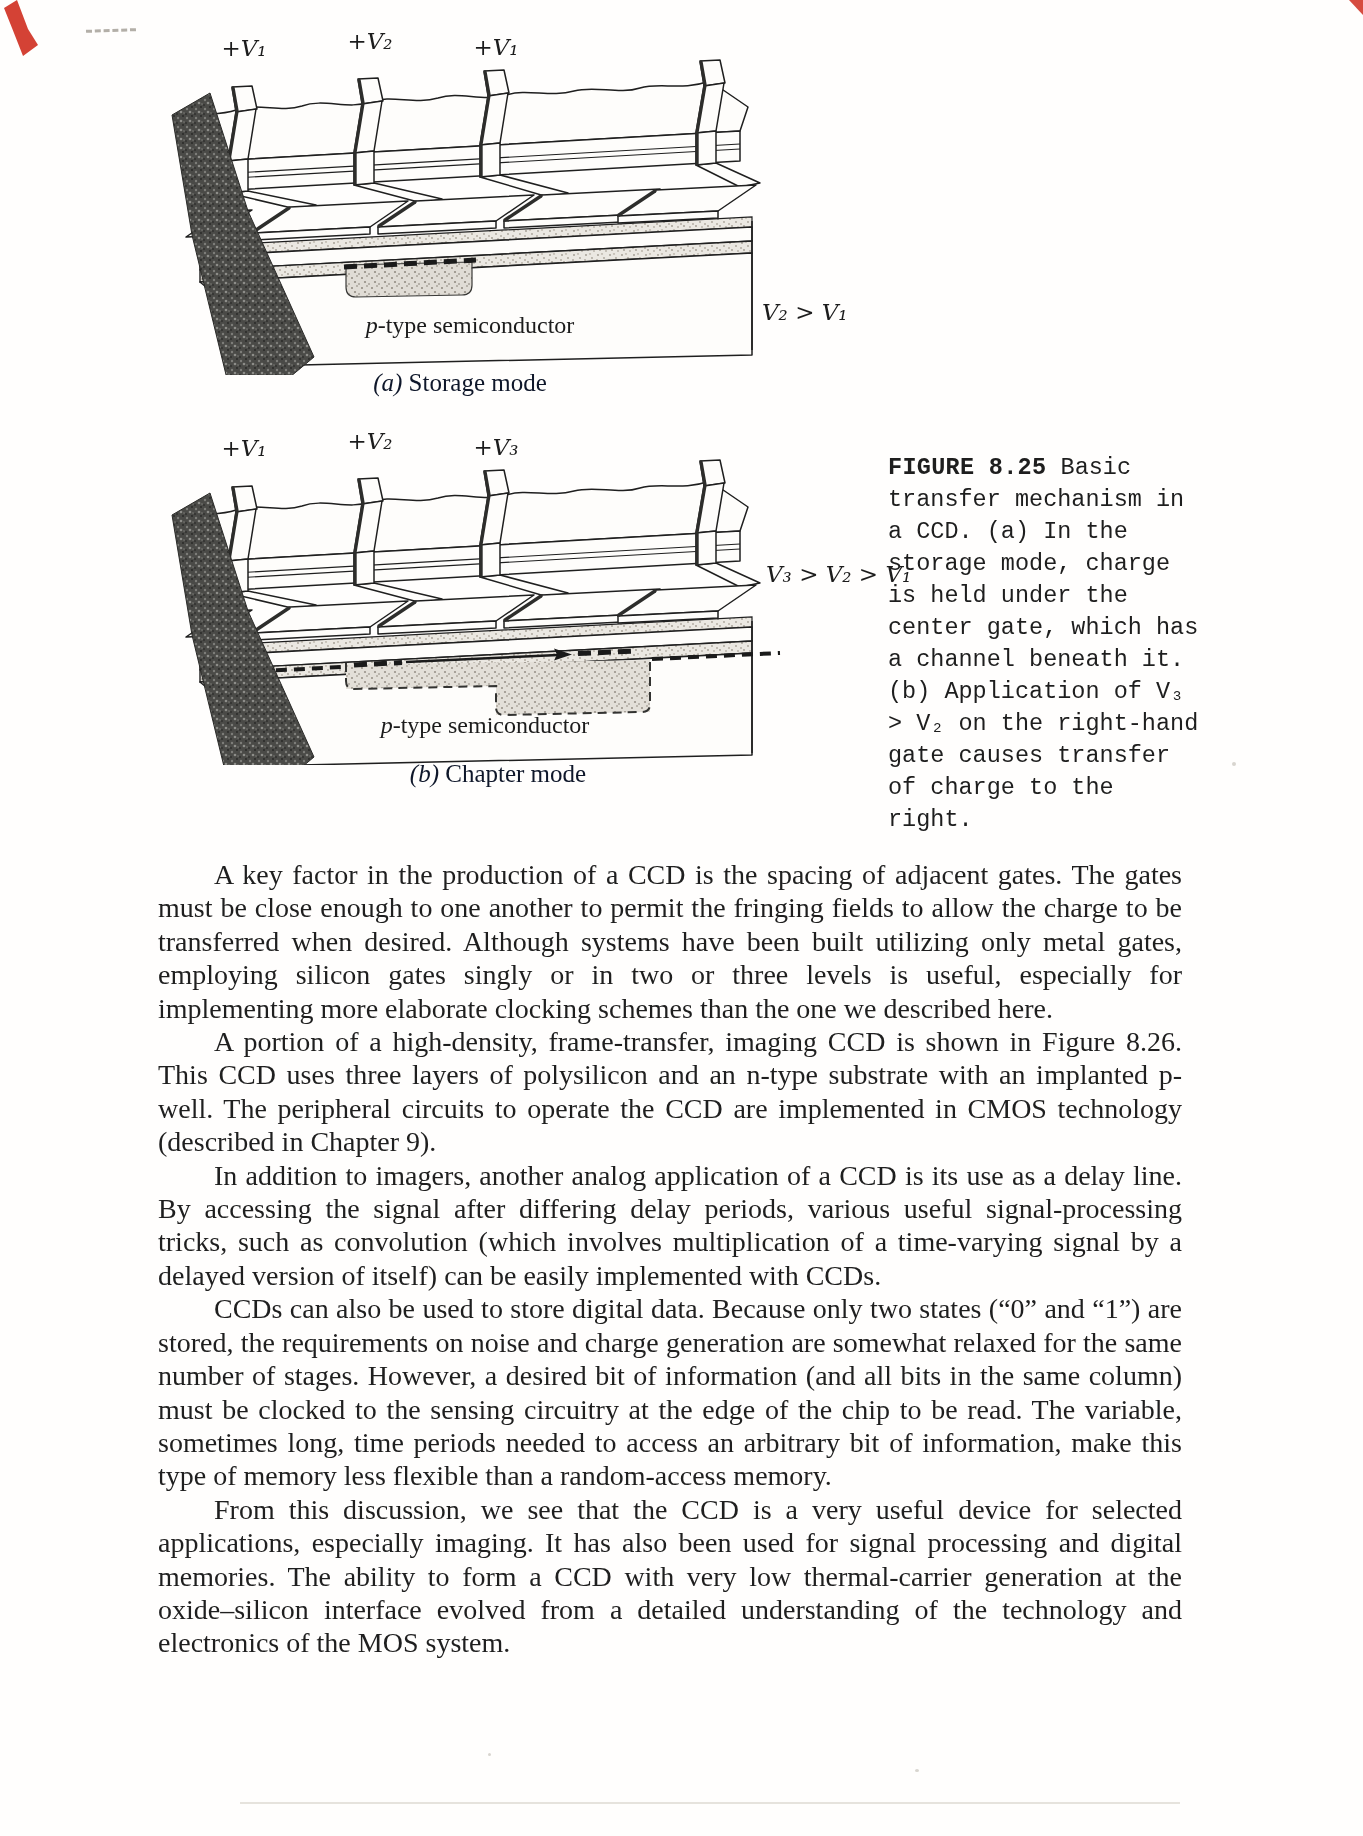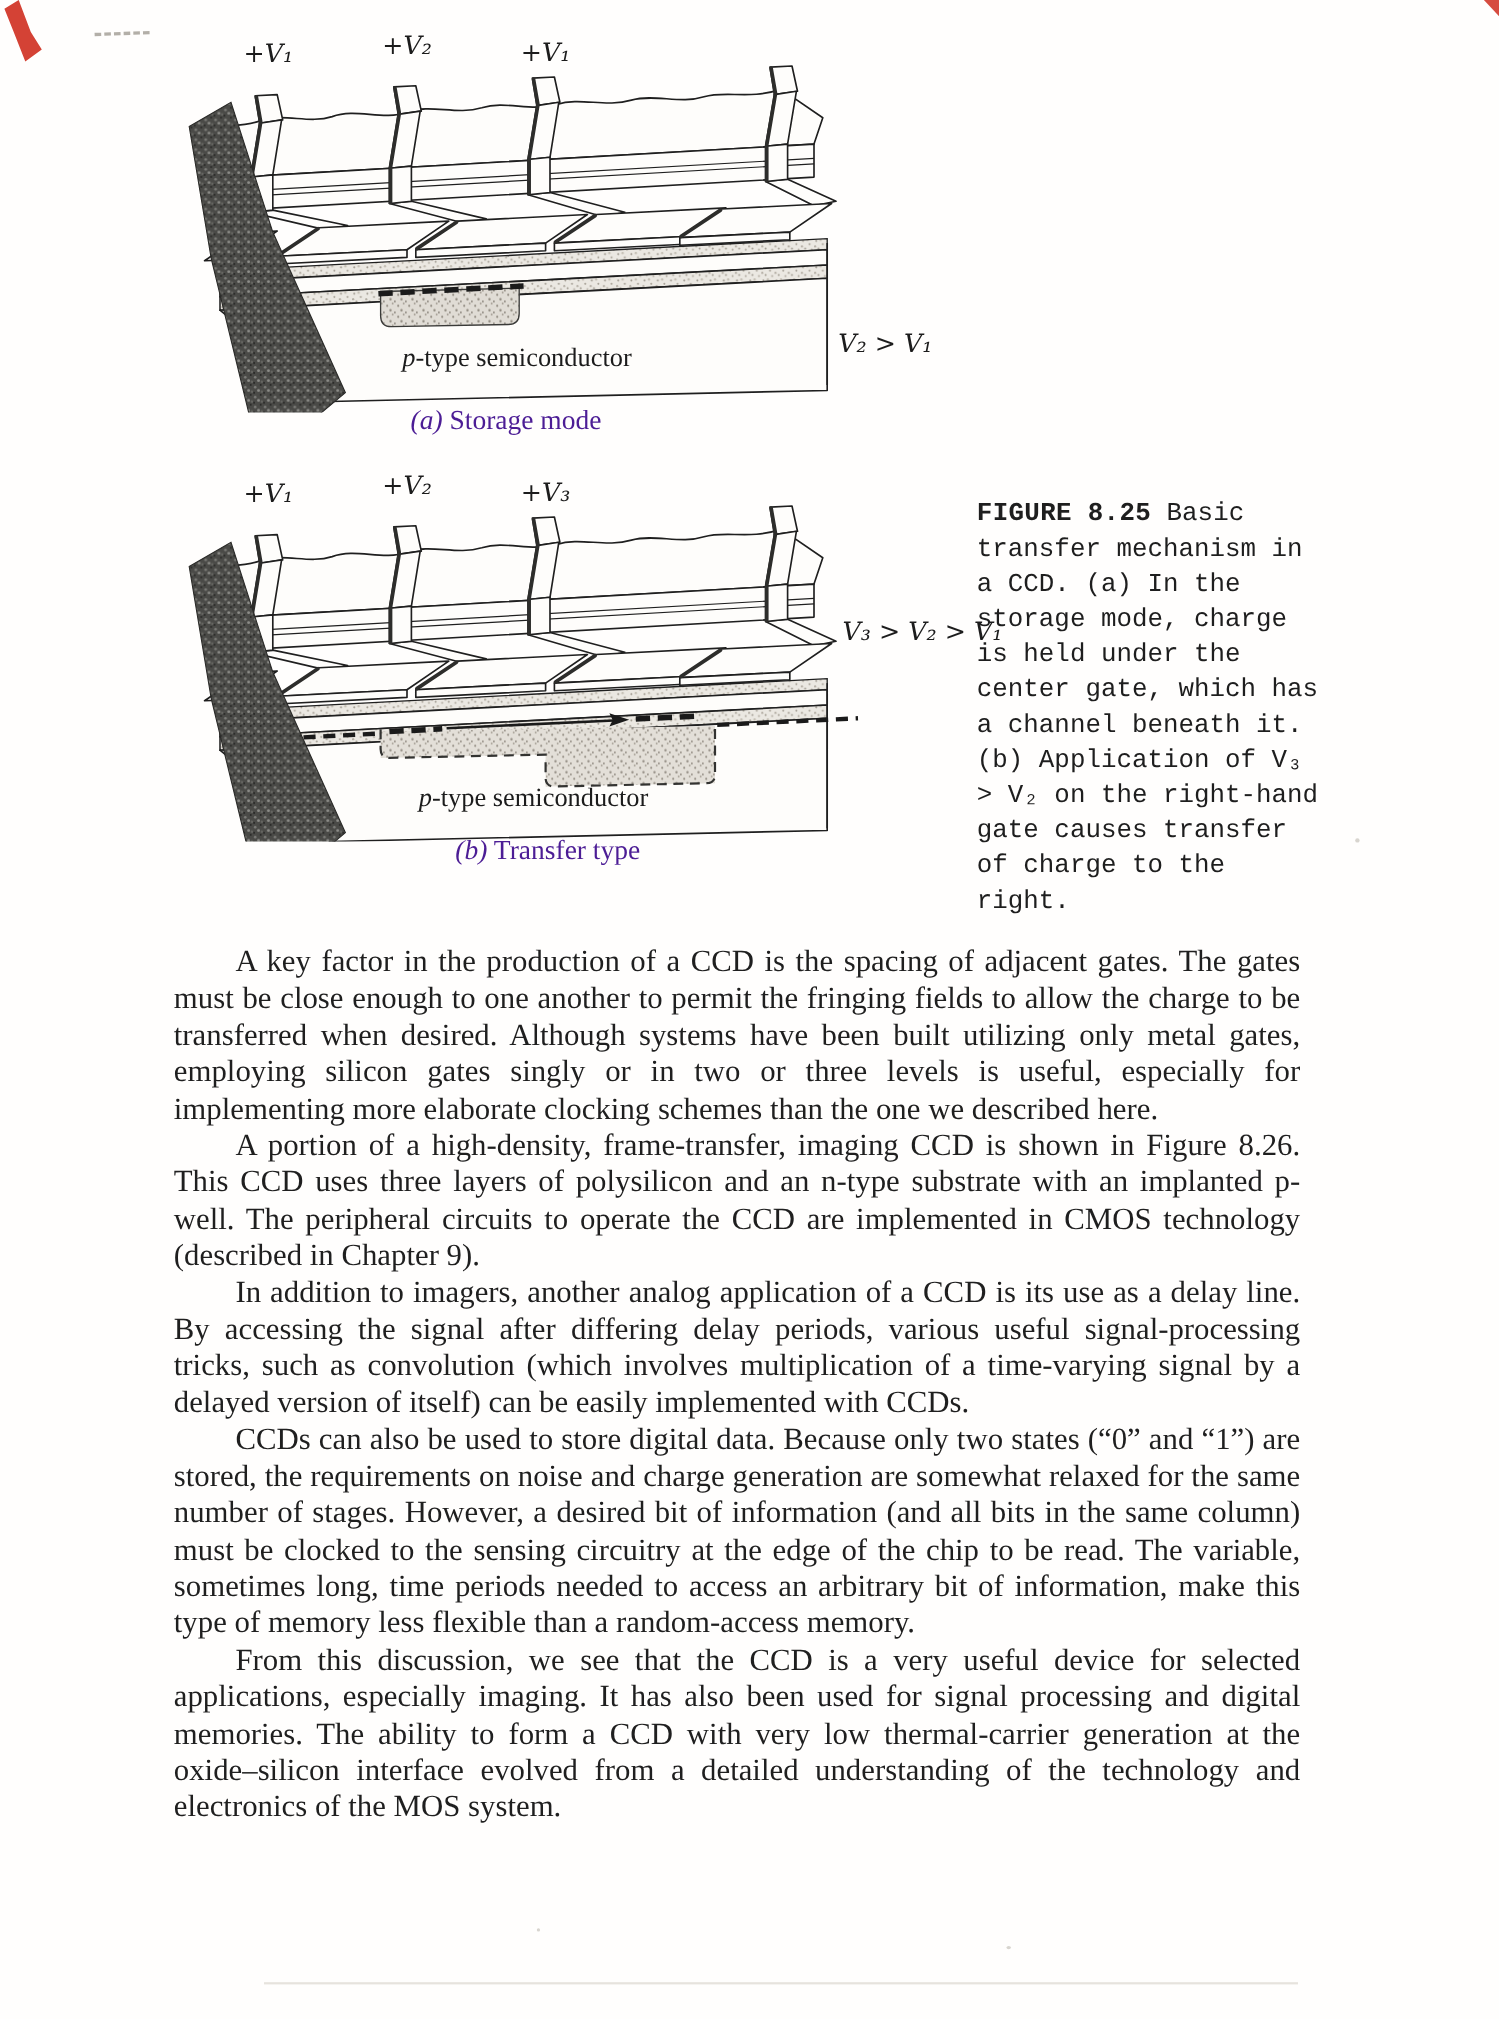--- a/index.html
+++ b/index.html
@@ -19,21 +19,21 @@
   .figsvg{position:absolute;}
   .edge{stroke:#1f1f1f;stroke-width:1.5;fill:none;stroke-linejoin:round;}
   .face{fill:#fefdfb;stroke:#1f1f1f;stroke-width:1.5;stroke-linejoin:round;}
   .thin{stroke:#1f1f1f;stroke-width:1.1;fill:none;}
   .shadow{stroke:#2d2d2b;stroke-width:3.4;fill:none;stroke-linecap:round;}
   .gate-label{font:italic 23px "DejaVu Serif","Liberation Serif",serif;fill:#1c1c1c;}
   .cond-label{font:italic 23px "DejaVu Serif","Liberation Serif",serif;fill:#1c1c1c;}
   .substrate-label{font:24px "Liberation Serif","DejaVu Serif",serif;fill:#1c1c1c;}
   .substrate-label .ital{font-style:italic;}
   .subcaption{position:absolute;width:640px;text-align:center;
-    font:25px "Liberation Serif","DejaVu Serif",serif;color:#4c1d95;}
+    font:25px "Liberation Serif","DejaVu Serif",serif;color:#0f172a;}
   .subcaption .pfx{font-style:italic;}
   
   .figure-caption{position:absolute;left:888px;top:452px;width:314px;
     font-family:Liberation Mono, monospace;
     font-size:23.5px;line-height:32px;color:#1e1e1e;text-align:left;}
   .figure-caption .fig-label{font-weight:700;letter-spacing:.3px;}
   
   .body-text{position:absolute;left:158px;top:858px;width:1024px;
     font-size:28px;line-height:33.4px;text-align:justify;color:#1f1f1f;}
   .body-text p{margin:0;text-indent:56px;}
@@ -271,21 +271,21 @@
 
     <text class="cond-label" x="626" y="157">V₃ &gt; V₂ &gt; V₁</text>
     <text class="gate-label" x="104" y="31" text-anchor="middle">+V₁</text>
     <text class="gate-label" x="230" y="24" text-anchor="middle">+V₂</text>
     <text class="gate-label" x="356" y="30" text-anchor="middle">+V₃</text>
     <text class="substrate-label" x="345" y="308" text-anchor="middle"><tspan class="ital">p</tspan><tspan>-type semiconductor</tspan></text>
   </svg>
 
   <div class="subcaption" style="left:178px;top:760px;">
     <span class="pfx">(b)</span>
-    <span>Transfer type</span>
+    <span>Chapter mode</span>
   </div>
 
   <div class="figure-caption">
     <span class="fig-label">FIGURE 8.25</span><span> Basic transfer mechanism in a CCD. (a) In the storage mode, charge is held under the center gate, which has a channel beneath it. (b) Application of V₃ &gt; V₂ on the right-hand gate causes transfer of charge to the right.</span>
   </div>
 
   <div class="body-text">
     <p>A key factor in the production of a CCD is the spacing of adjacent gates. The gates must be close enough to one another to permit the fringing fields to allow the charge to be transferred when desired. Although systems have been built utilizing only metal gates, employing silicon gates singly or in two or three levels is useful, especially for implementing more elaborate clocking schemes than the one we described here.</p>
     <p>A portion of a high-density, frame-transfer, imaging CCD is shown in Figure 8.26. This CCD uses three layers of polysilicon and an n-type substrate with an implanted p-well. The peripheral circuits to operate the CCD are implemented in CMOS technology (described in Chapter 9).</p>
     <p>In addition to imagers, another analog application of a CCD is its use as a delay line. By accessing the signal after differing delay periods, various useful signal-processing tricks, such as convolution (which involves multiplication of a time-varying signal by a delayed version of itself) can be easily implemented with CCDs.</p>

